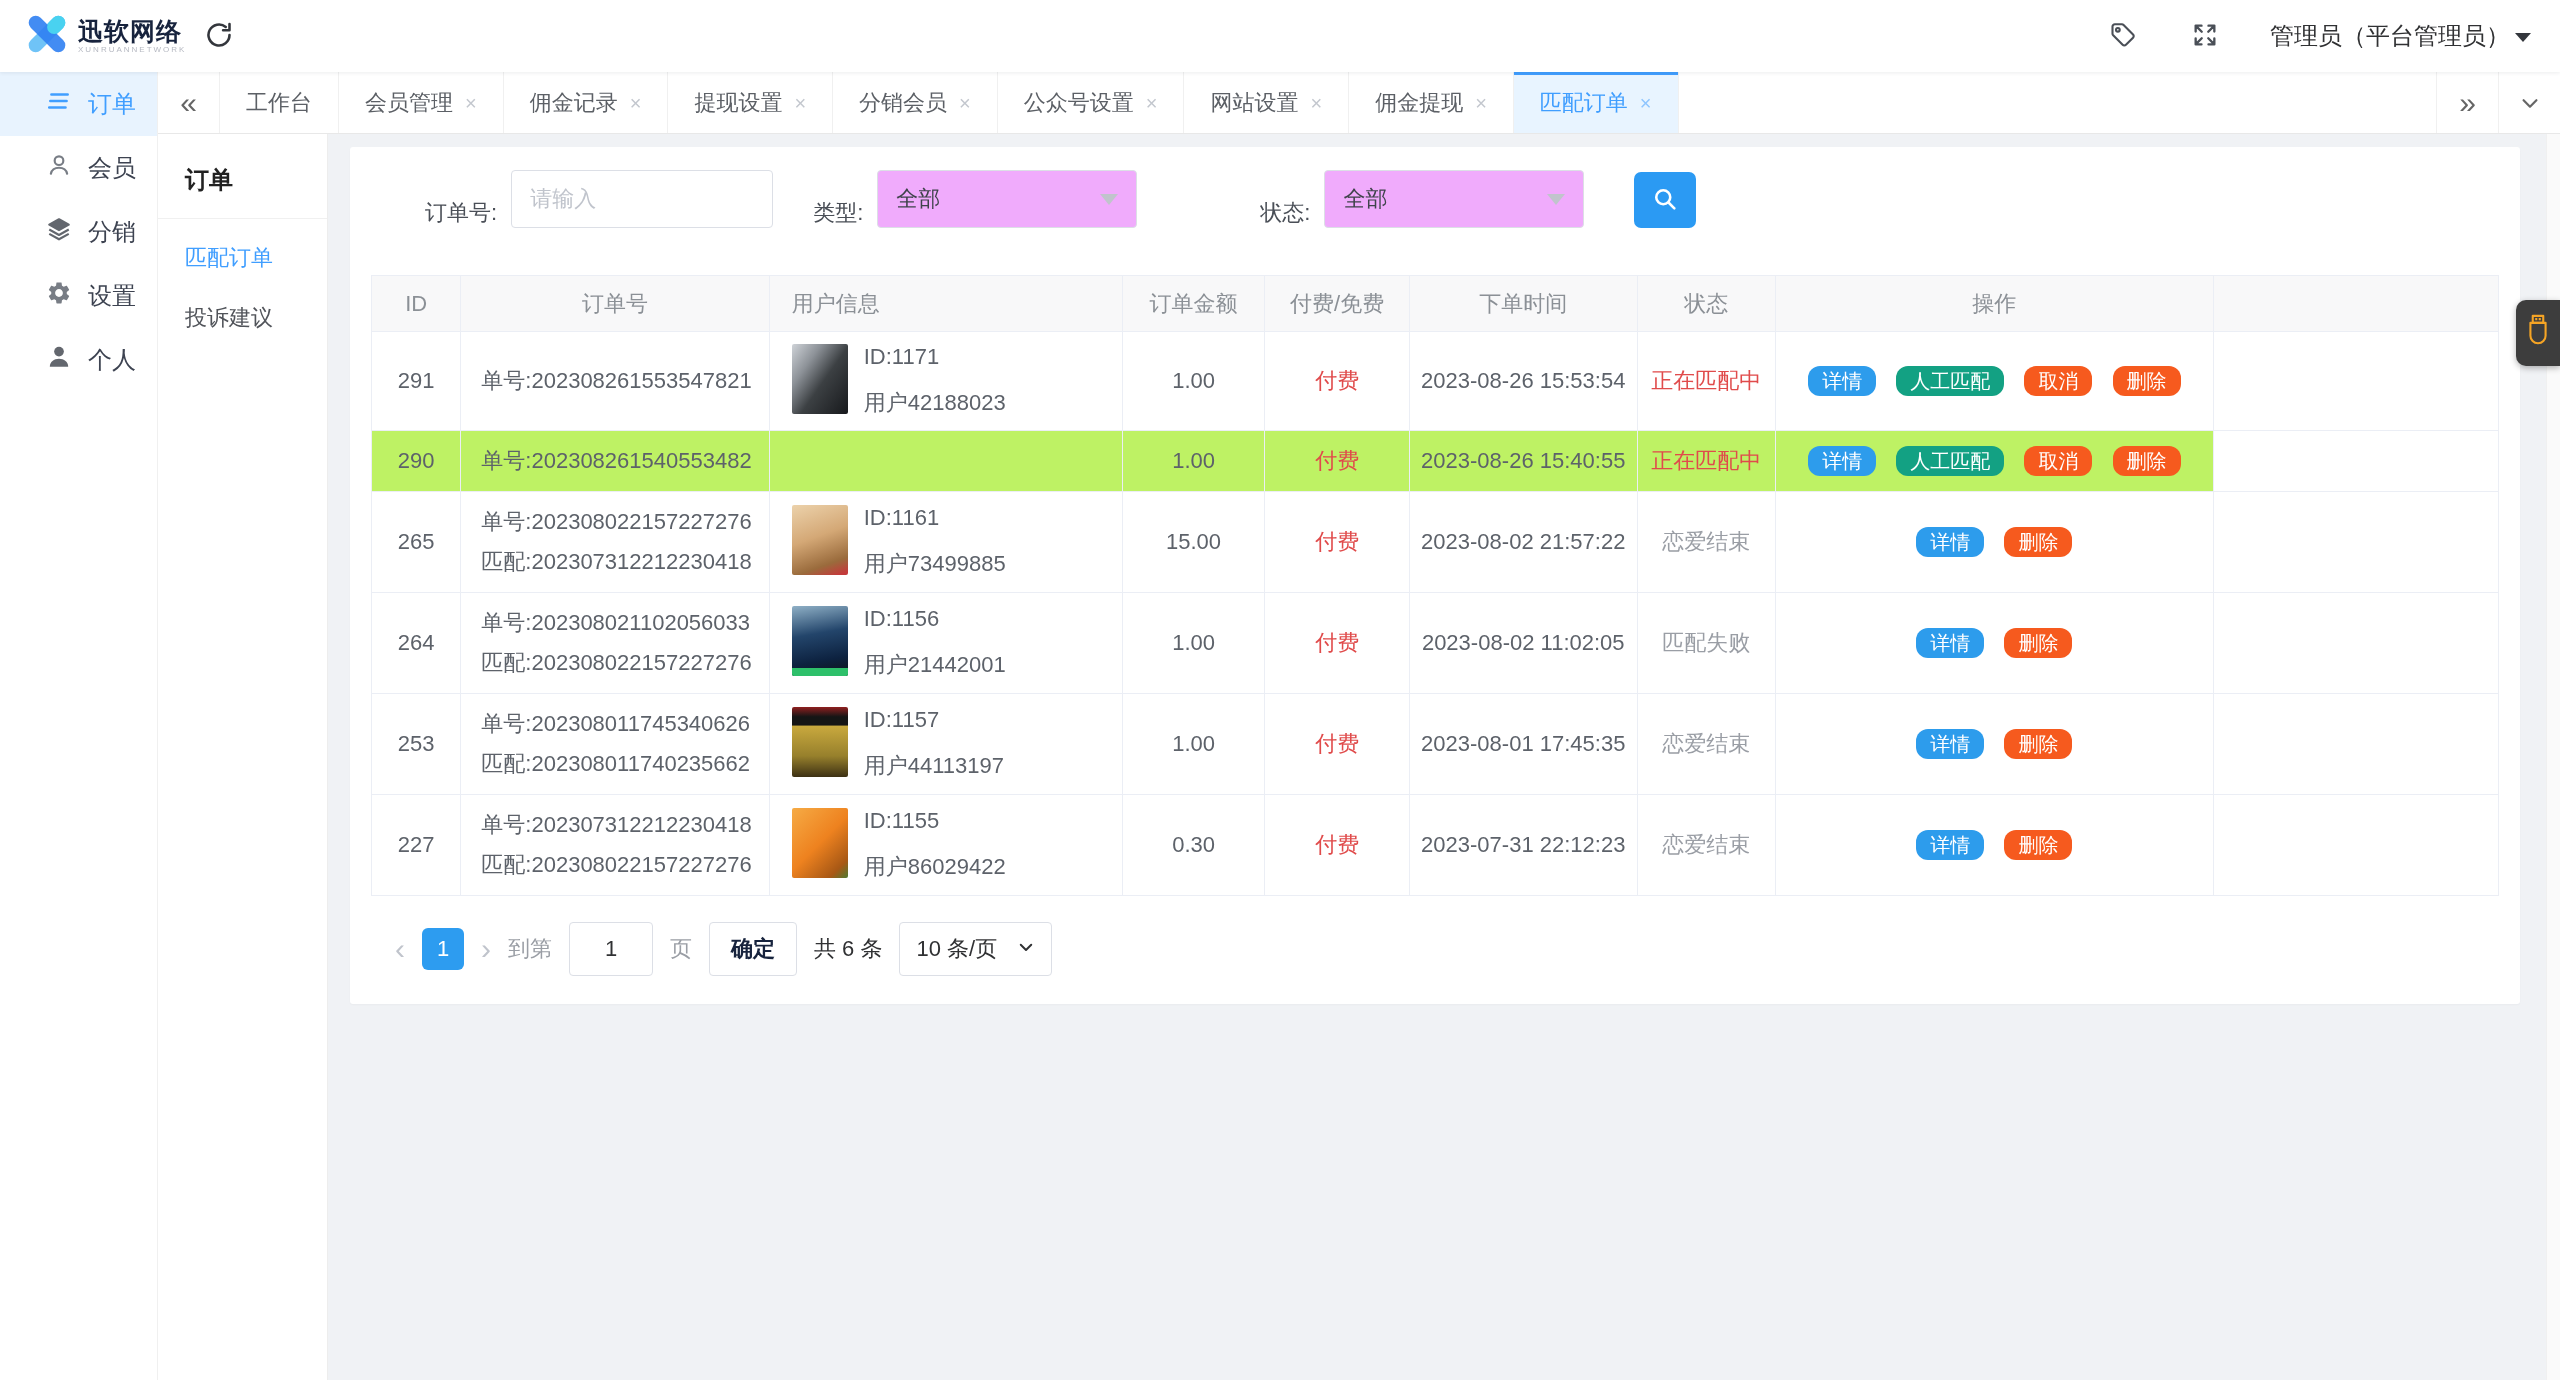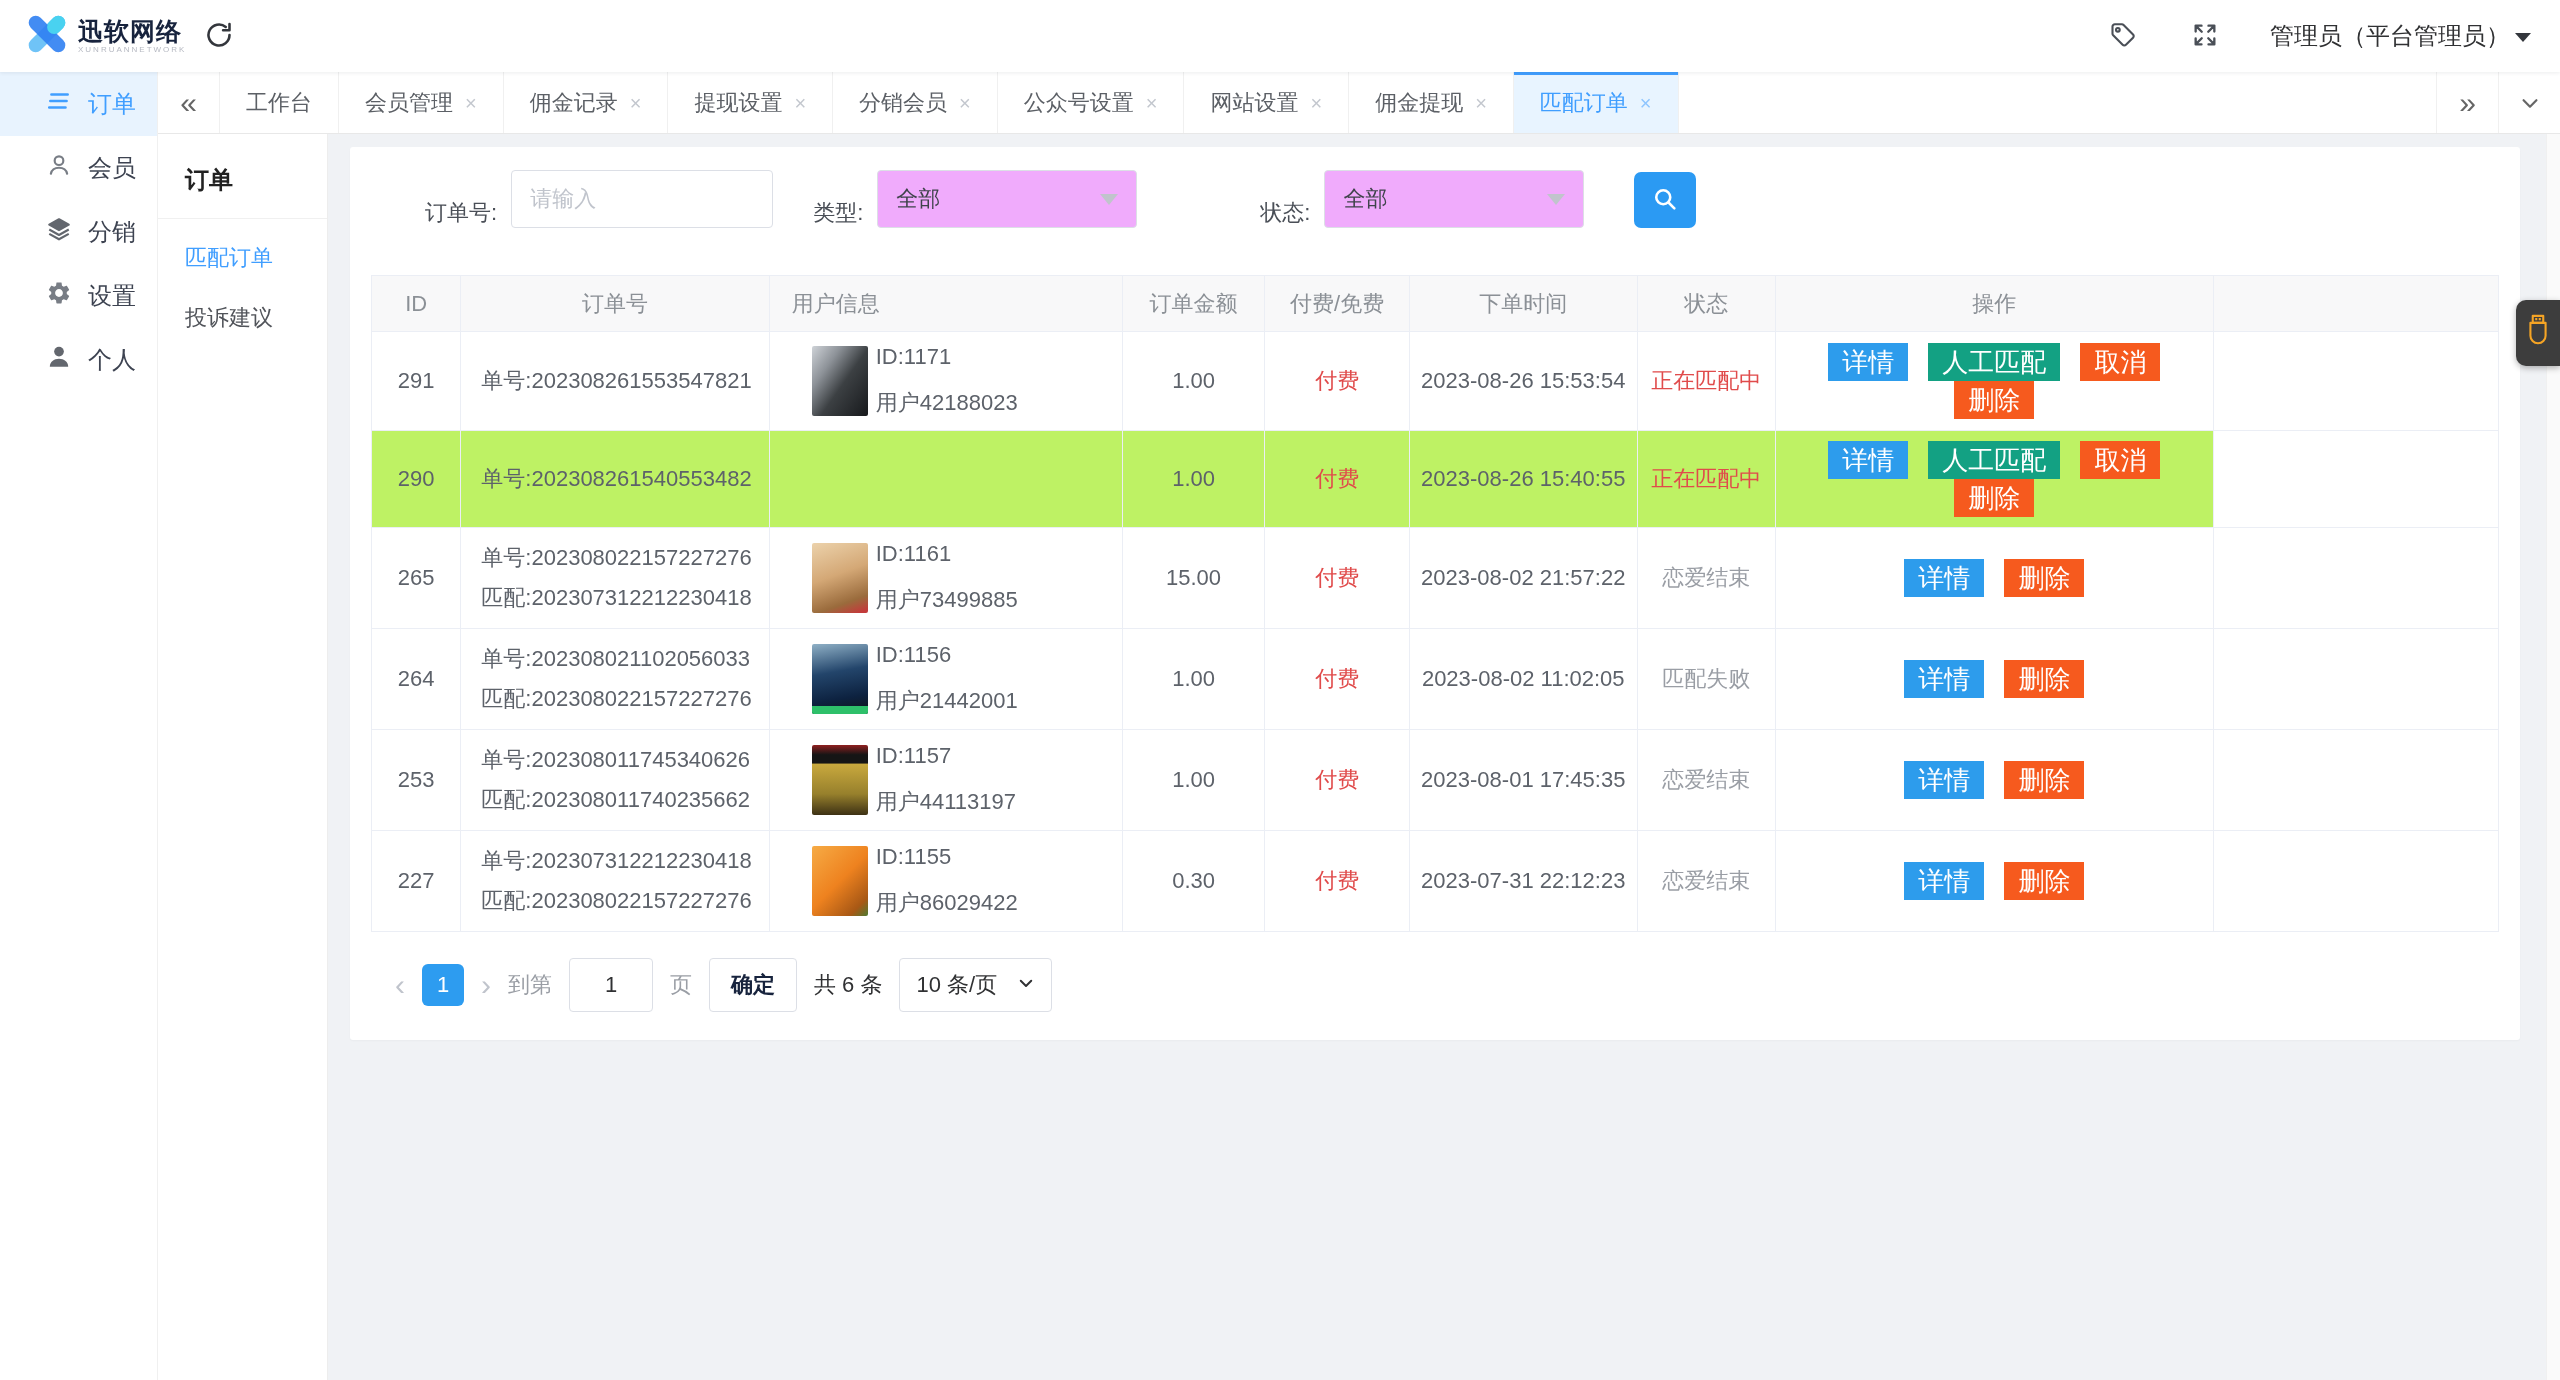--- a/index.html
+++ b/index.html
@@ -61,29 +61,29 @@
   thead th { background:#f8f8f9; color:#8b9096; font-weight:normal; height:56px; text-align:center; }
   th.c-user,td.c-user { text-align:left; padding-left:22px; }
   td { color:#5d626a; text-align:center; padding:10px 8px; }
   td.c-order { text-align:left; padding-left:20px; line-height:40px; }
   td.c-user { padding-top:12px; padding-bottom:12px; }
   .fee { color:#e04b4b; }
   .status-red { color:#e04b4b; }
   .status-muted { color:#9a9ea5; }
   tr.hl td { background:#bef264; }
   tr.hl td.c-last { background:#fff; }
-  .user-wrap { display:flex; align-items:center; gap:8px;margin-left:20px; }
+  .user-wrap { display:flex; align-items:flex-start; gap:16px; }
   .avatar { width:56px; height:70px; border-radius:2px; flex-shrink:0; }
   .av-anime-dark { background:linear-gradient(125deg,#cfd3d8 0%,#8d9298 28%,#3c4043 55%,#17191c 100%); }
   .av-dog-tan { background:linear-gradient(160deg,#ecd2ab 0%,#d4a876 45%,#9a6b3c 80%,#c33b3b 96%); }
   .av-poster-blue { background:linear-gradient(170deg,#8fb0c6 0%,#23456b 40%,#0d2240 75%,#101418 100%); box-shadow:inset 0 -26px 0 -18px #2ec06a; }
   .av-meme-yellow { background:linear-gradient(180deg,#8f1f1f 0%,#151515 14%,#151515 26%,#c9a93e 27%,#97802c 70%,#3d3114 100%); }
   .av-garfield { background:linear-gradient(135deg,#f6ab45 0%,#ee821f 50%,#a85815 85%,#4e7a32 100%); }
   .user-meta { display:flex; flex-direction:column; gap:18px; font-size:22px; color:#5d626a; text-align:left; }
-  .btn { border:none; border-radius:0; color:#fff; font-size:26px; height:38px; padding:0 14px; margin:0 7px; cursor:pointer; font-family:inherit; }
+  .btn { border:none; border-radius:12px; color:#fff; font-size:20px; height:30px; padding:0 14px; margin:0 7px; cursor:pointer; font-family:inherit; }
   .btn-blue { background:#2d9cec; }
   .btn-green { background:#13a183; }
   .btn-orange { background:#f65a1e; }
 
   
   .pagination { display:flex; align-items:center; gap:17px; padding:26px 0 0 24px; font-size:22px; color:#5d626a; }
   .pg-arrow { background:transparent; border:none; font-size:30px; color:#c0c4cc; cursor:pointer; line-height:1; }
   .pg-page { width:42px; height:42px; background:#2d9cf0; color:#fff; border:none; border-radius:6px; font-size:22px; cursor:pointer; }
   .pg-goto { width:84px; height:54px; border:1px solid #dcdfe6; border-radius:4px; text-align:center; font-size:22px; color:#303133; outline:none; font-family:inherit; }
   .pg-label { color:#9a9ea5; }

